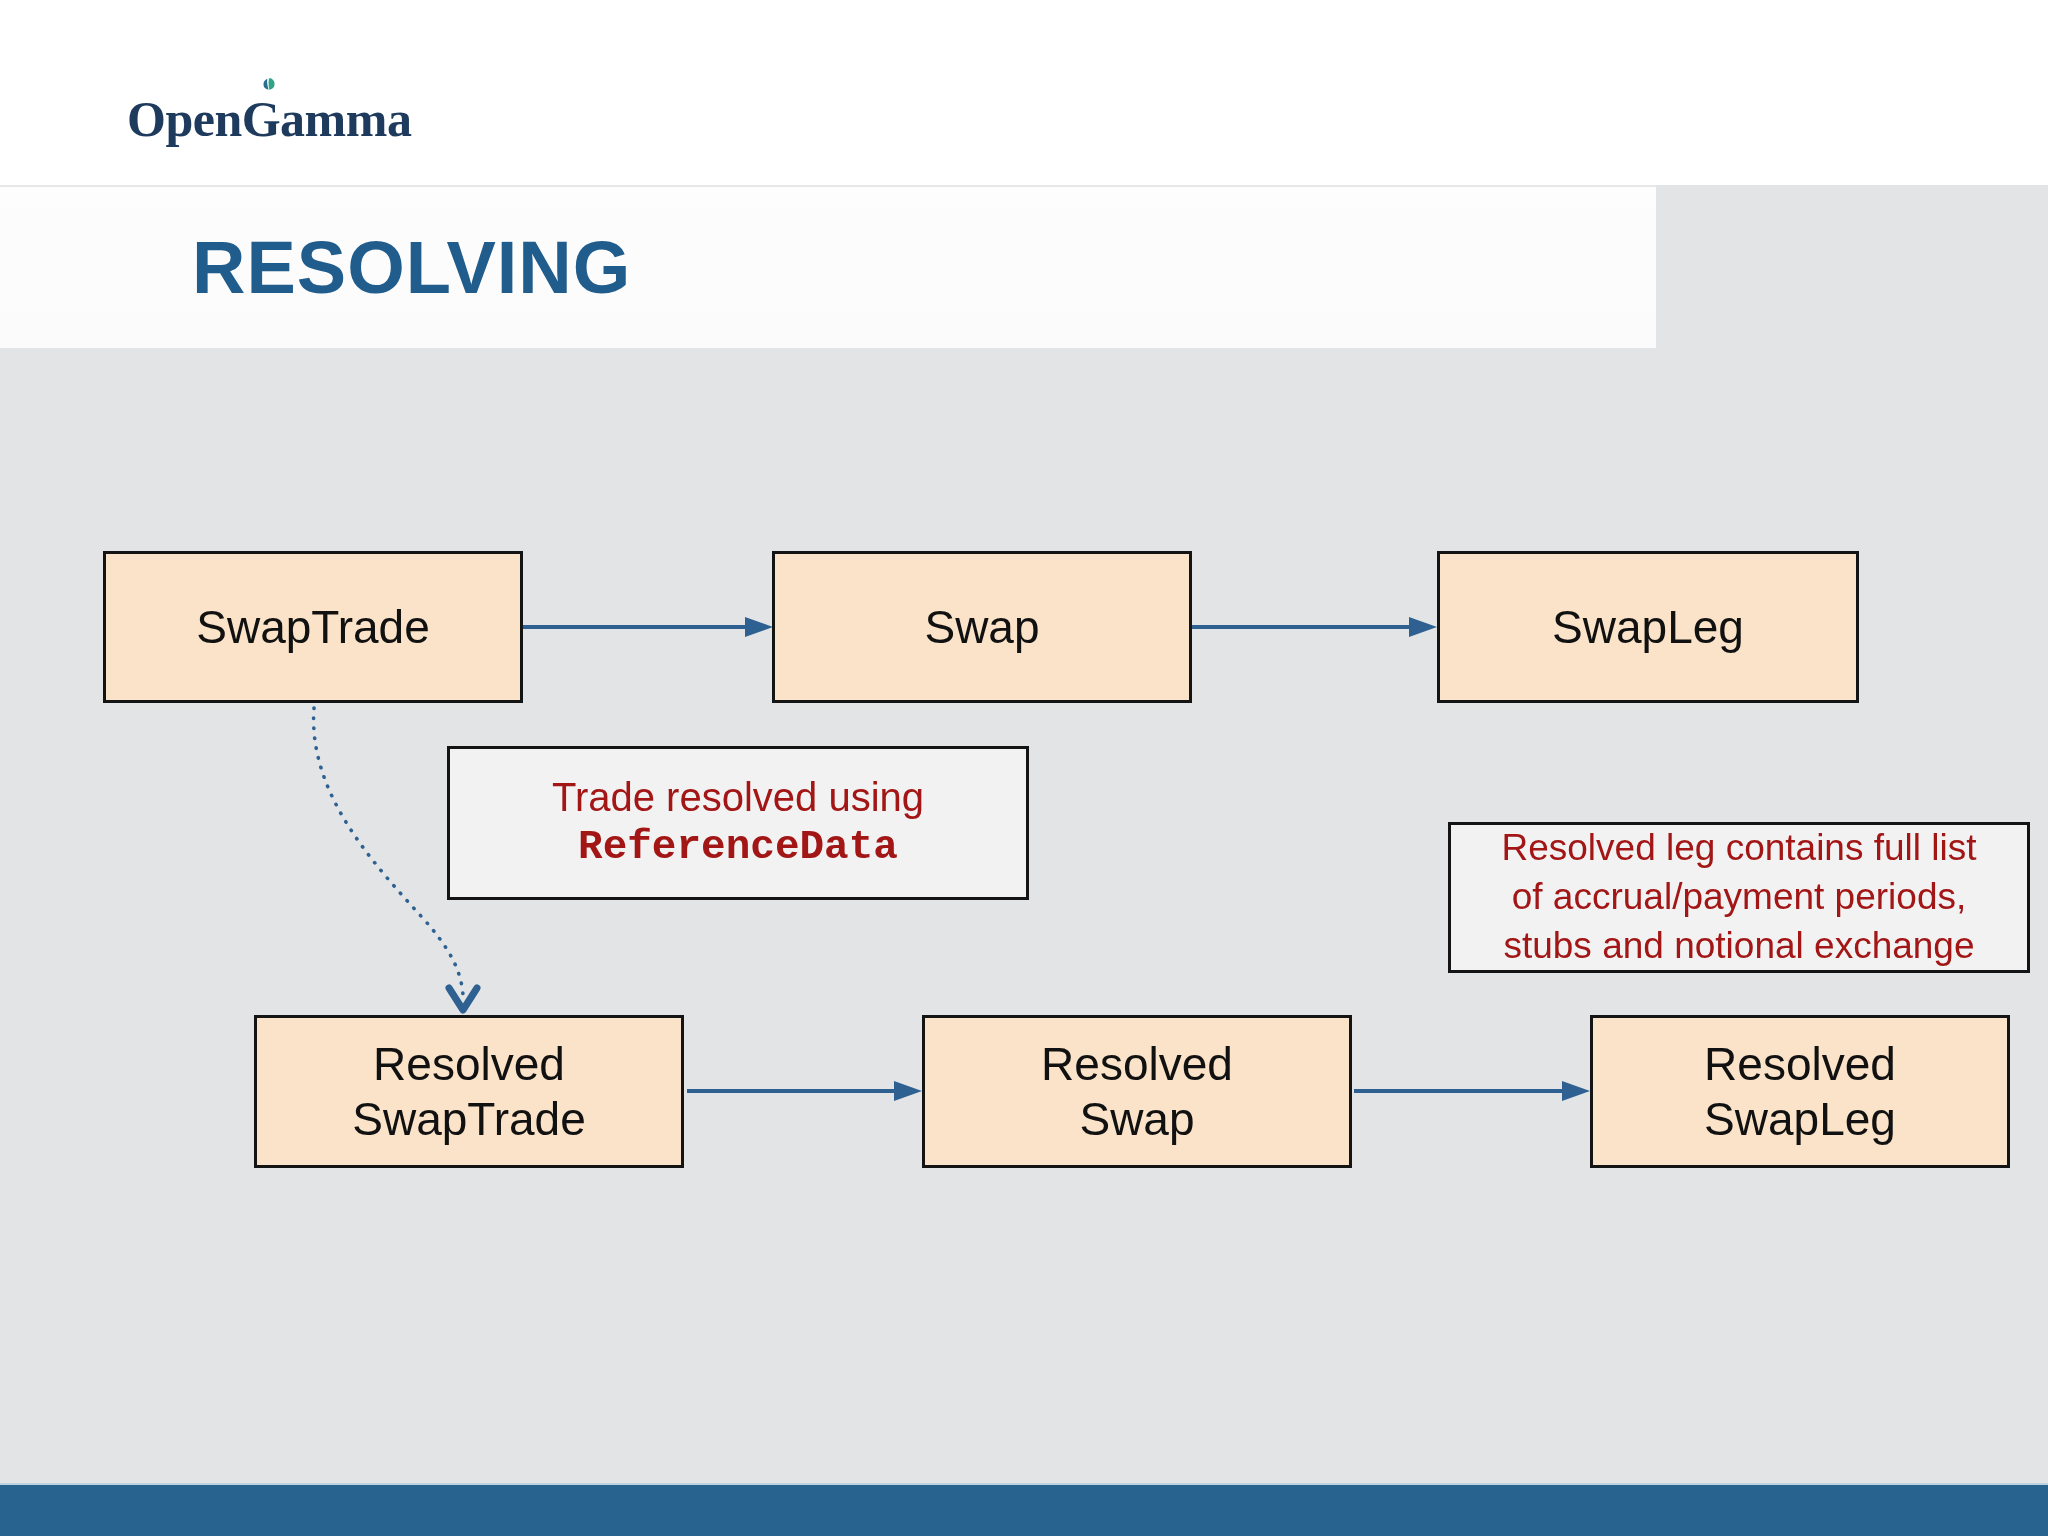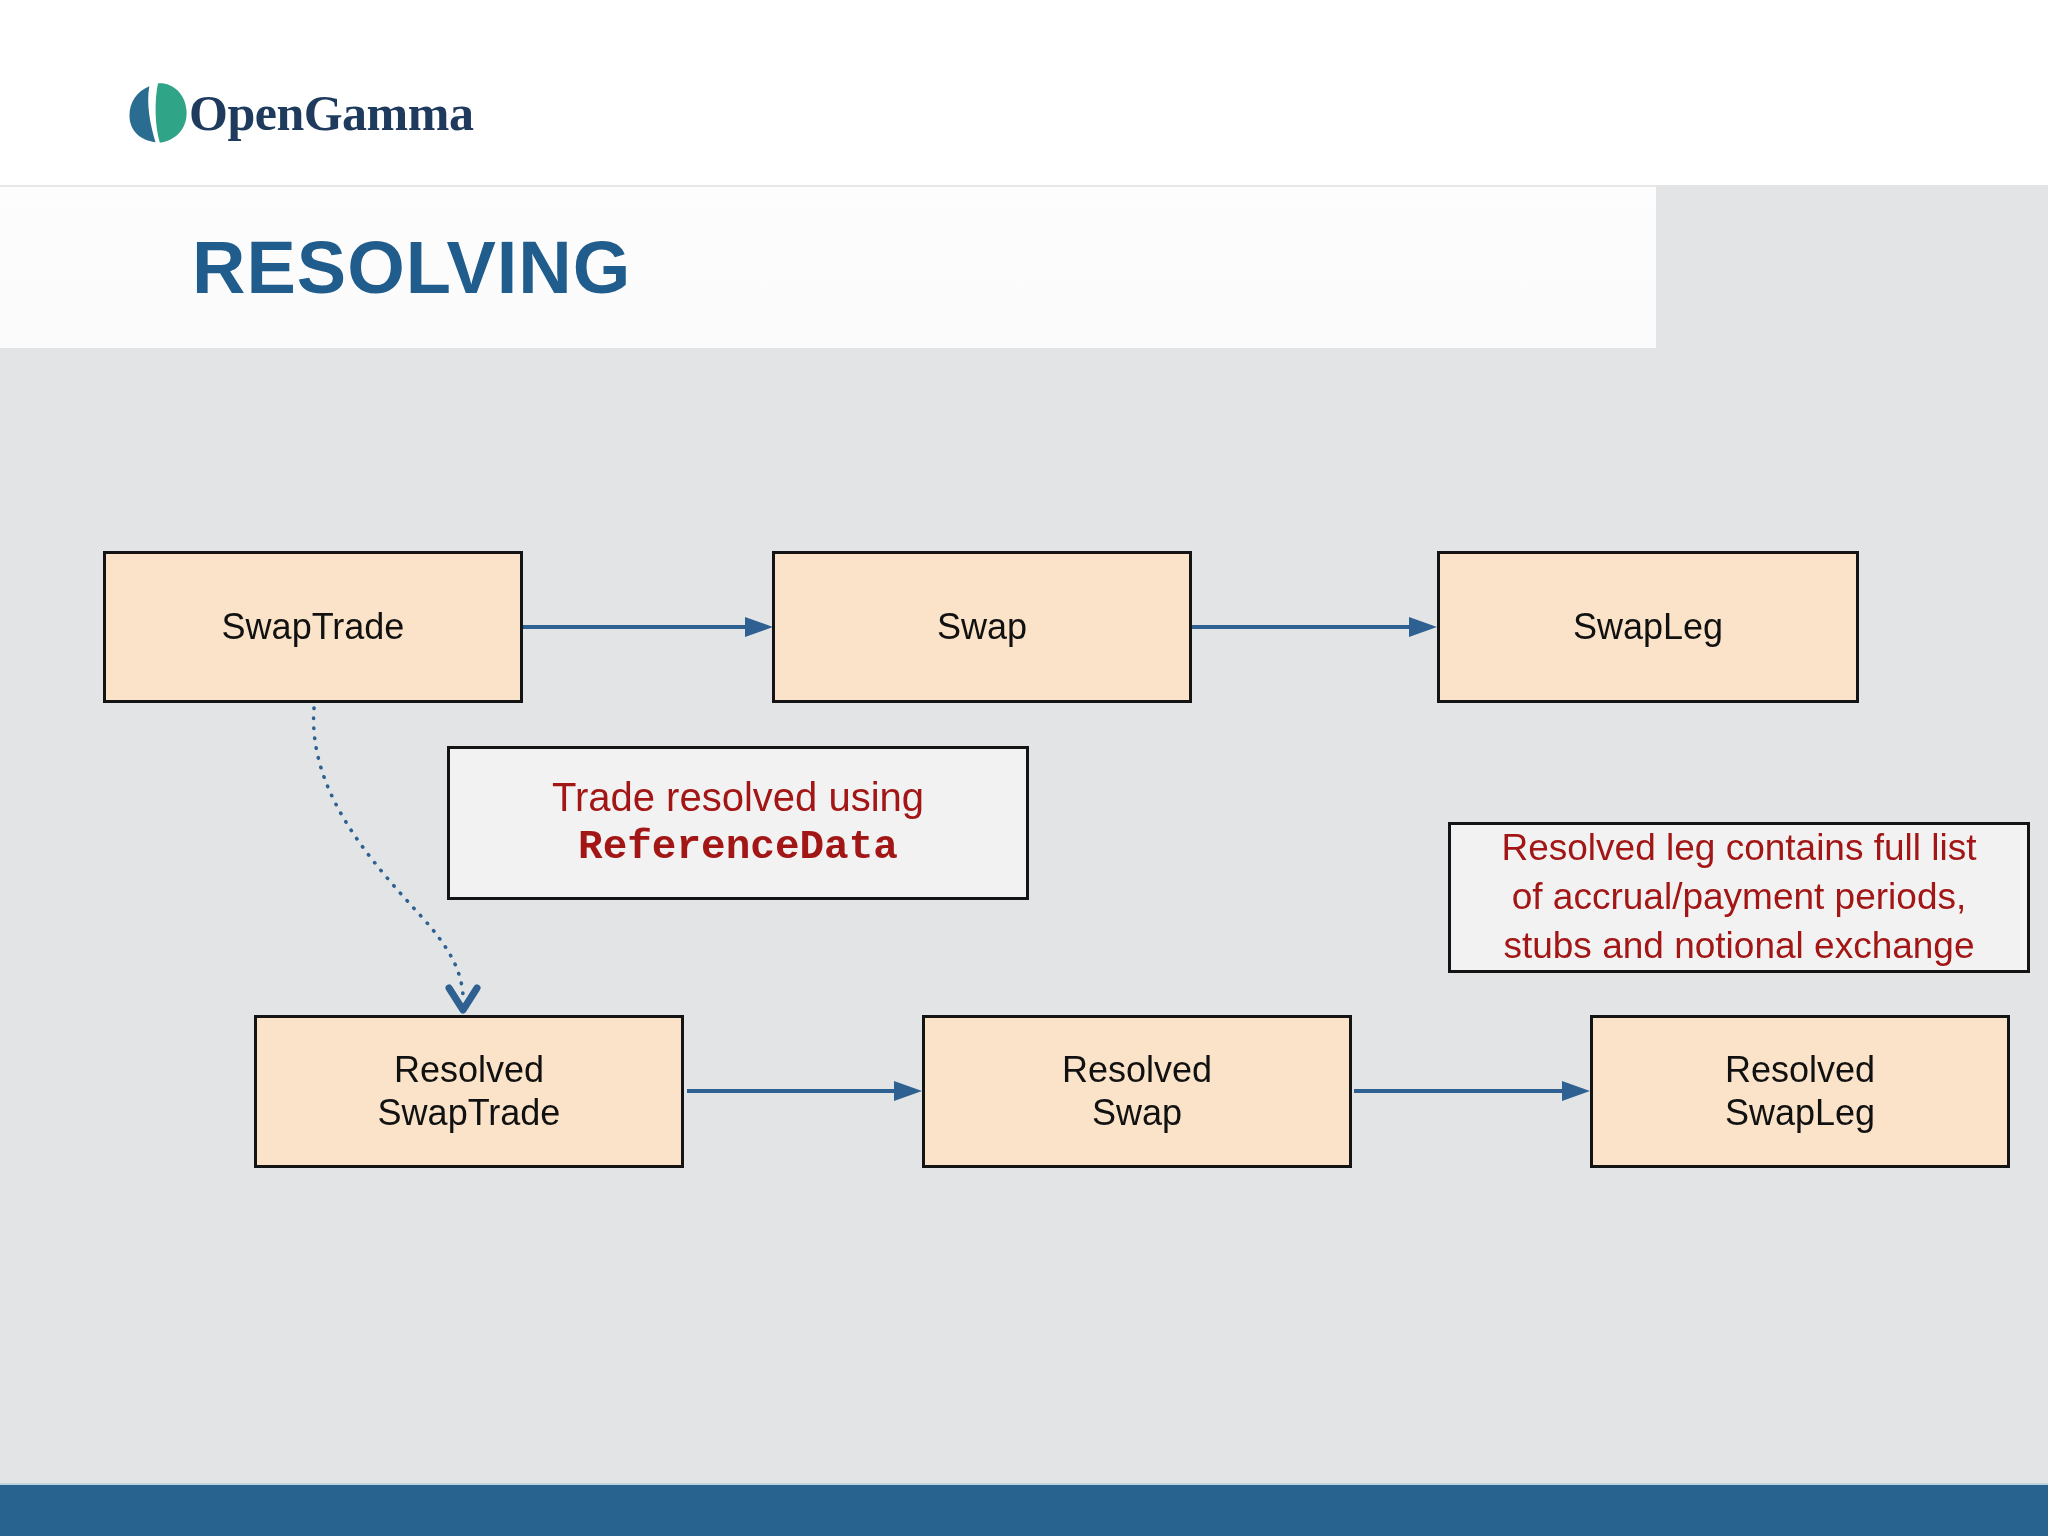--- a/index.html
+++ b/index.html
@@ -25,21 +25,21 @@
     background:var(--bg-gray);
     overflow:hidden;
   }
   
   .header{
     position:absolute;left:0;top:0;width:2048px;height:185px;
     background:#FFFFFF;
   }
   .logo{
     position:absolute;left:127px;top:78px;height:70px;
-    display:flex;align-items:center;
+    display:flex;align-items:center;flex-direction:column;
   }
   .logo svg{display:block;}
   .brand{
     font-family:"Liberation Serif",serif;
     font-size:50px;font-weight:600;letter-spacing:-0.5px;
     color:var(--logo-navy);
   }
   
   .title-band{
     position:absolute;left:0;top:185px;width:1656px;height:163px;
@@ -54,21 +54,21 @@
   }
   
   .canvas{position:absolute;left:0;top:348px;width:2048px;height:1135px;}
   .connectors{position:absolute;left:0;top:0;width:2048px;height:1135px;}
   .node{
     position:absolute;
     background:var(--box-fill);
     border:3px solid var(--box-border);
     display:flex;align-items:center;justify-content:center;
     text-align:center;
-    font-size:36px;line-height:1.18;color:var(--text-black);
+    font-size:46px;line-height:1.18;color:var(--text-black);
     white-space:pre-line;
   }
   .note{
     position:absolute;
     background:var(--note-fill);
     border:3px solid var(--box-border);
     display:flex;flex-direction:column;align-items:center;justify-content:center;
     text-align:center;color:var(--note-red);
   }
   .note-line{font-size:40px;line-height:1.25;}

